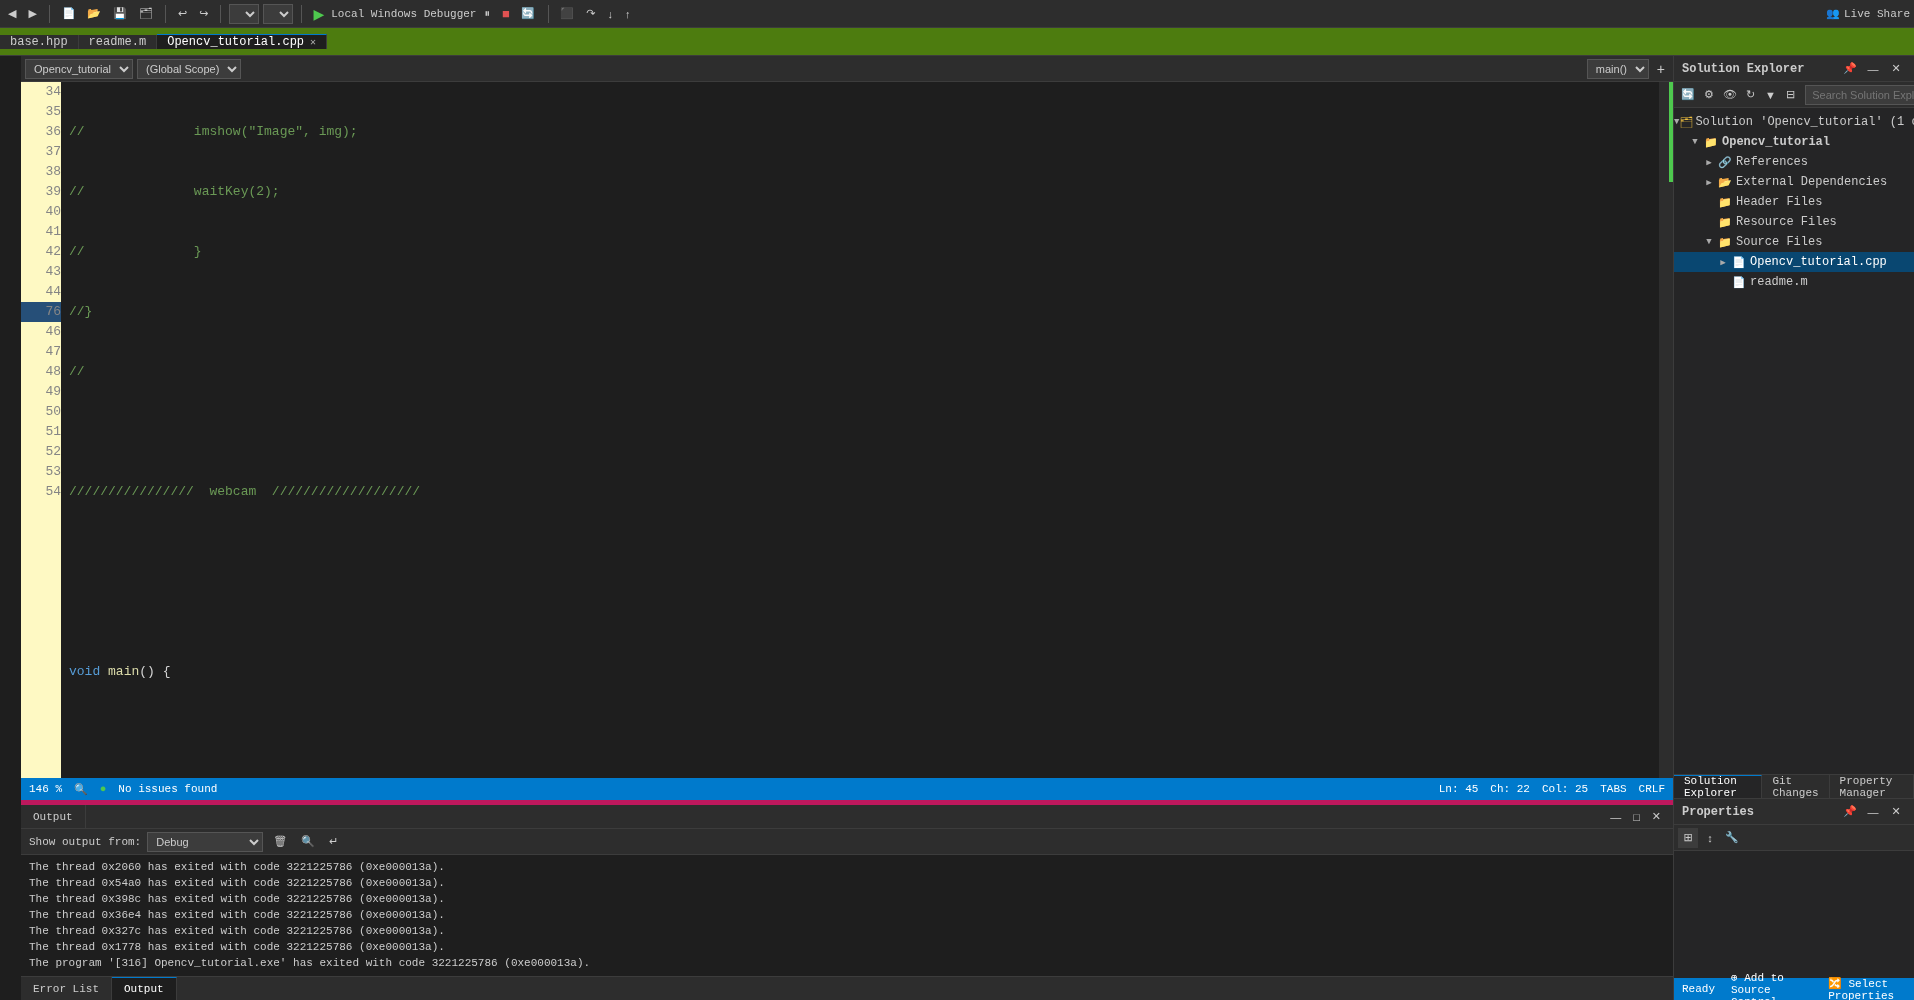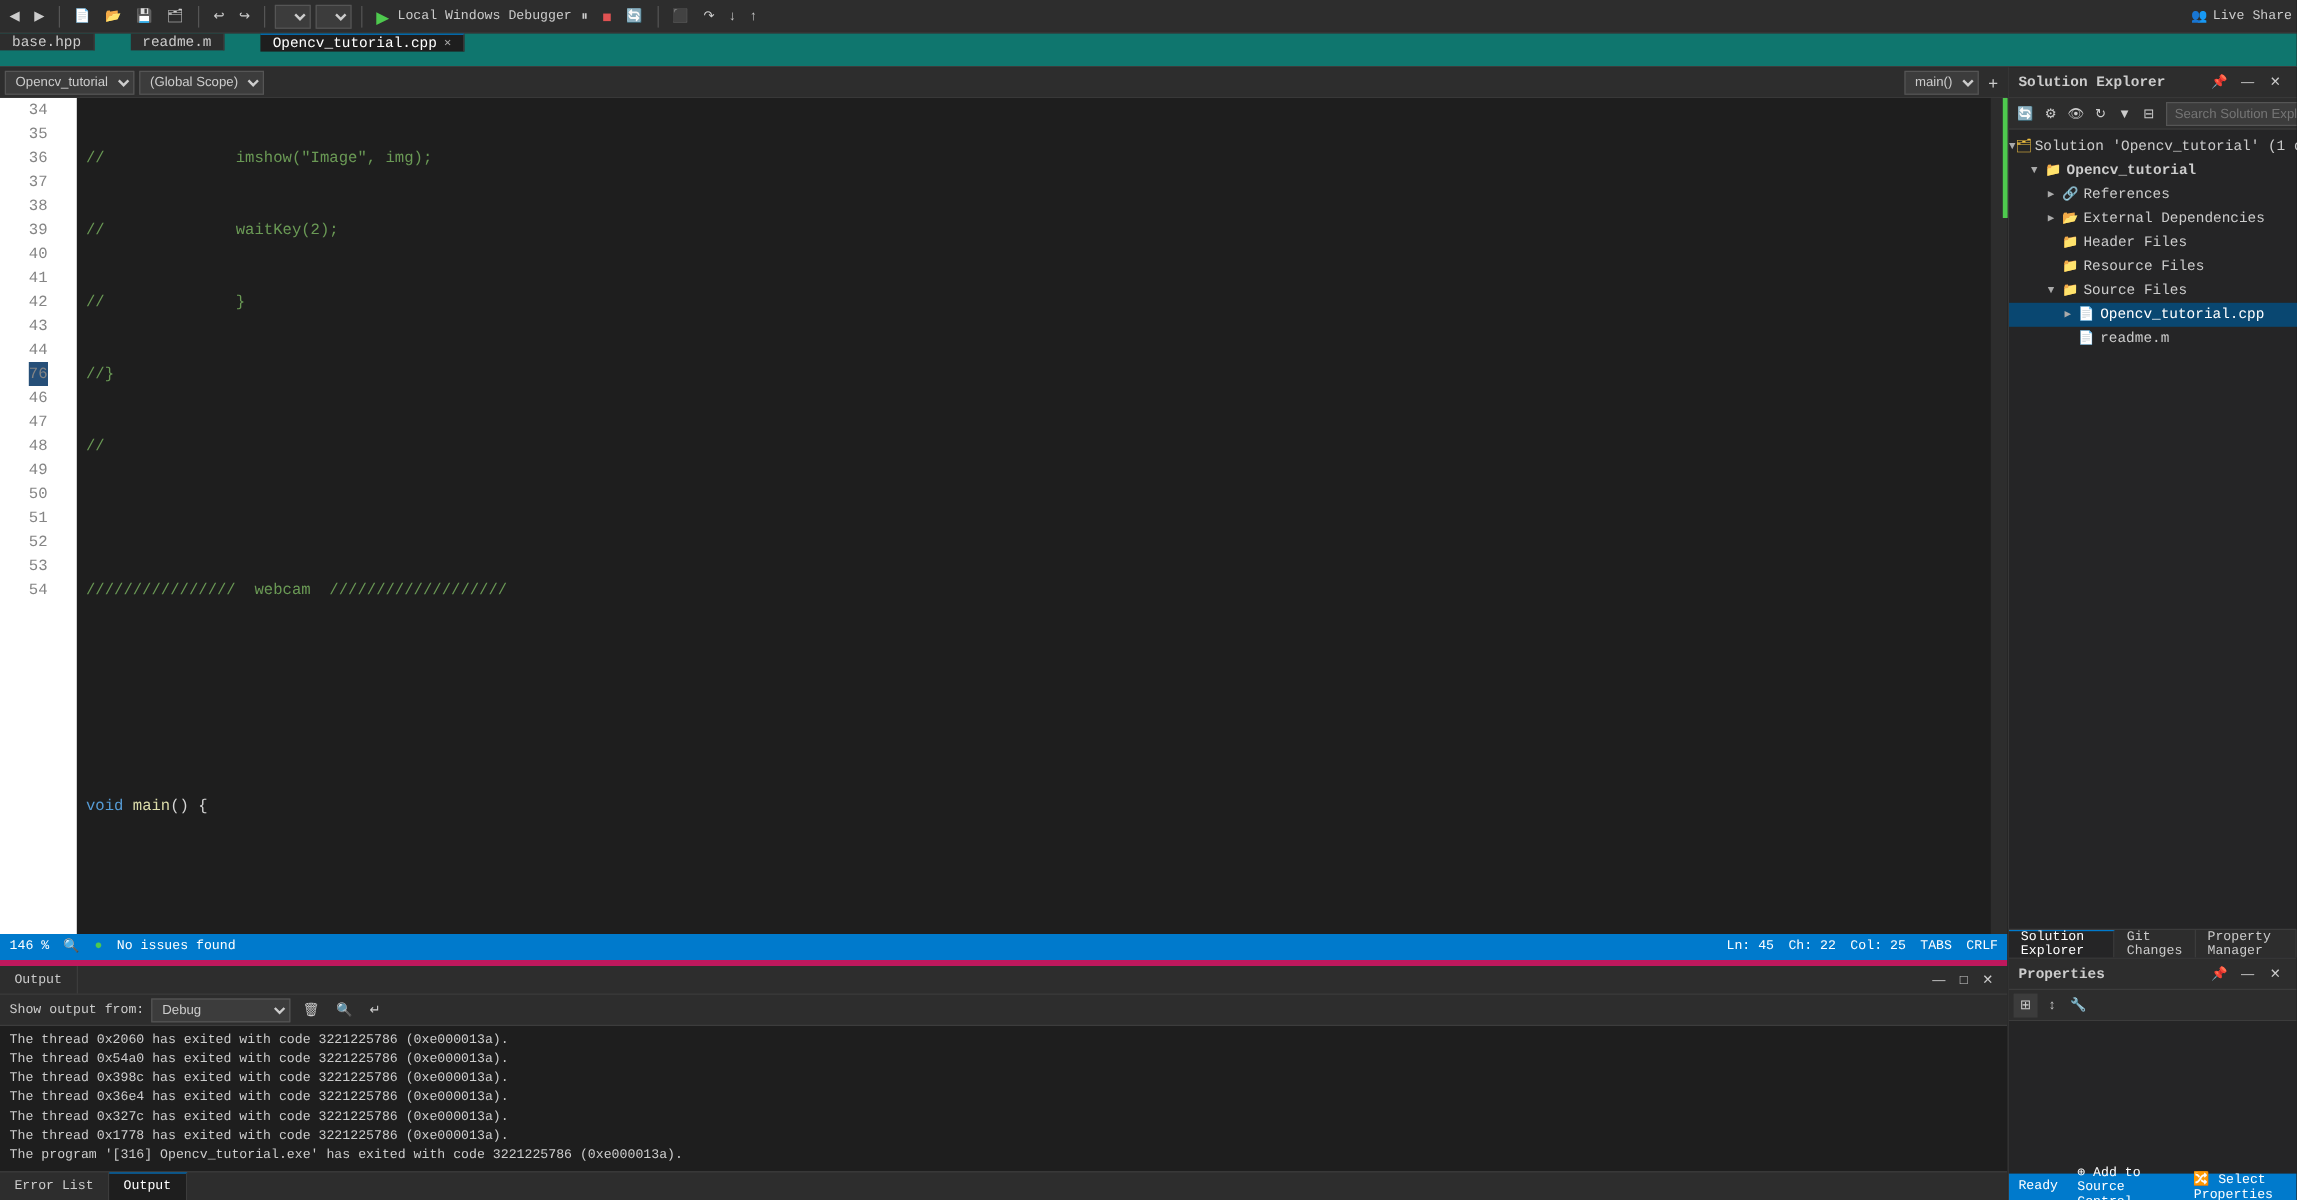--- a/index.html
+++ b/index.html
@@ -50,27 +50,26 @@
       display: flex;
       align-items: center;
       gap: 4px;
       color: #cccccc;
       font-size: 11px;
       cursor: pointer;
     }
 
     
     .tab-bar {
-      background: #0f766e;
+      background: #4d7c0f;
       border-bottom: 1px solid #3c3c3c;
       height: 28px;
       display: flex;
-      align-items: flex-start;
+      align-items: center;
       font-size: 12px;
-      gap: 30px;
     }
     .tab {
       display: flex;
       align-items: center;
       padding: 0 10px;
       gap: 6px;
       cursor: pointer;
       border-right: 1px solid #3c3c3c;
       color: #cccccc;
       background: #2d2d2d;
@@ -108,23 +107,23 @@
       flex: 1;
       overflow: auto;
       position: relative;
       background: #1e1e1e;
     }
     .code-content {
       display: flex;
       min-height: 100%;
     }
     .line-numbers {
-      background: #ffffff;
+      background: #fef9c3;
       color: #858585;
-      padding: 0 24px;
+      padding: 0 0;
       text-align: right;
       user-select: none;
       min-width: 40px;
       font-size: 13px;
       line-height: 20px;
     }
     .code-lines {
       flex: 1;
       padding-left: 8px;
       font-size: 13px;
@@ -325,20 +324,21 @@
     .app-layout {
       display: flex;
       flex-direction: column;
       height: 1000px;
       width: 1914px;
     }
     .middle-area {
       display: flex;
       flex: 1;
       overflow: hidden;
+      margin-left: 21px;
     }
     .editor-and-status {
       flex: 1;
       display: flex;
       flex-direction: column;
       overflow: hidden;
     }
     .bottom-status-bar {
       background: #007acc;
       height: 22px;

